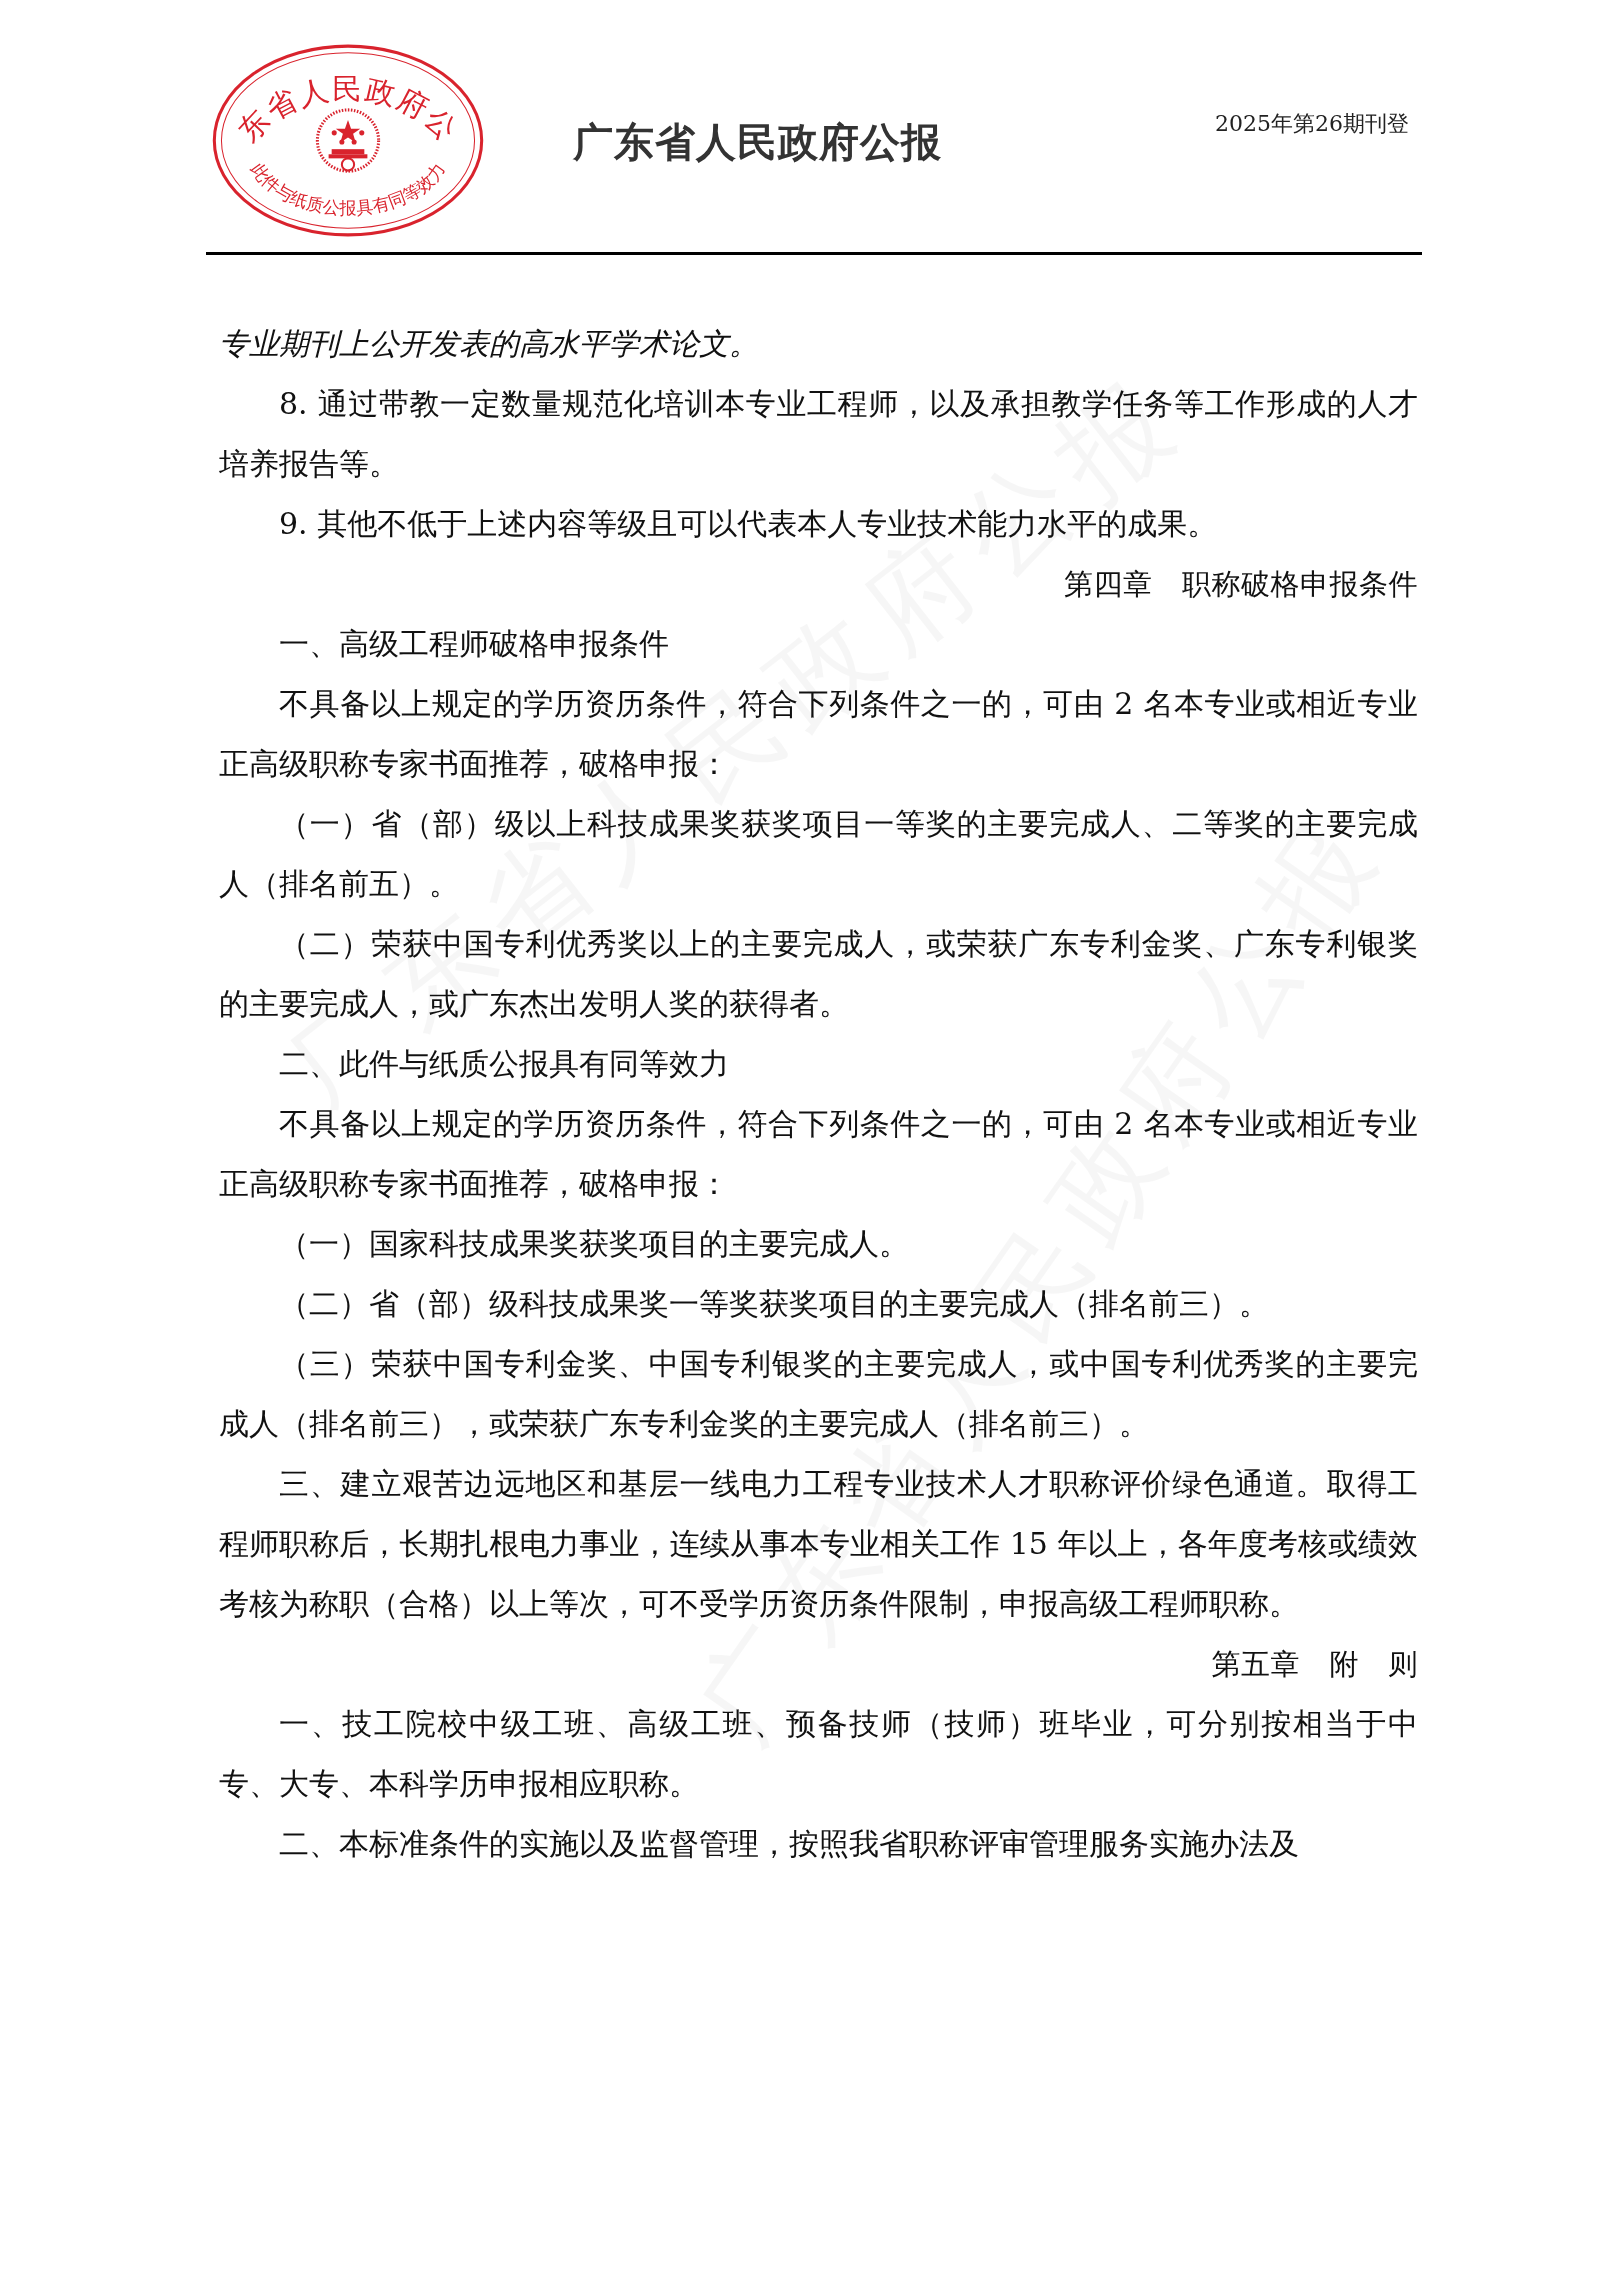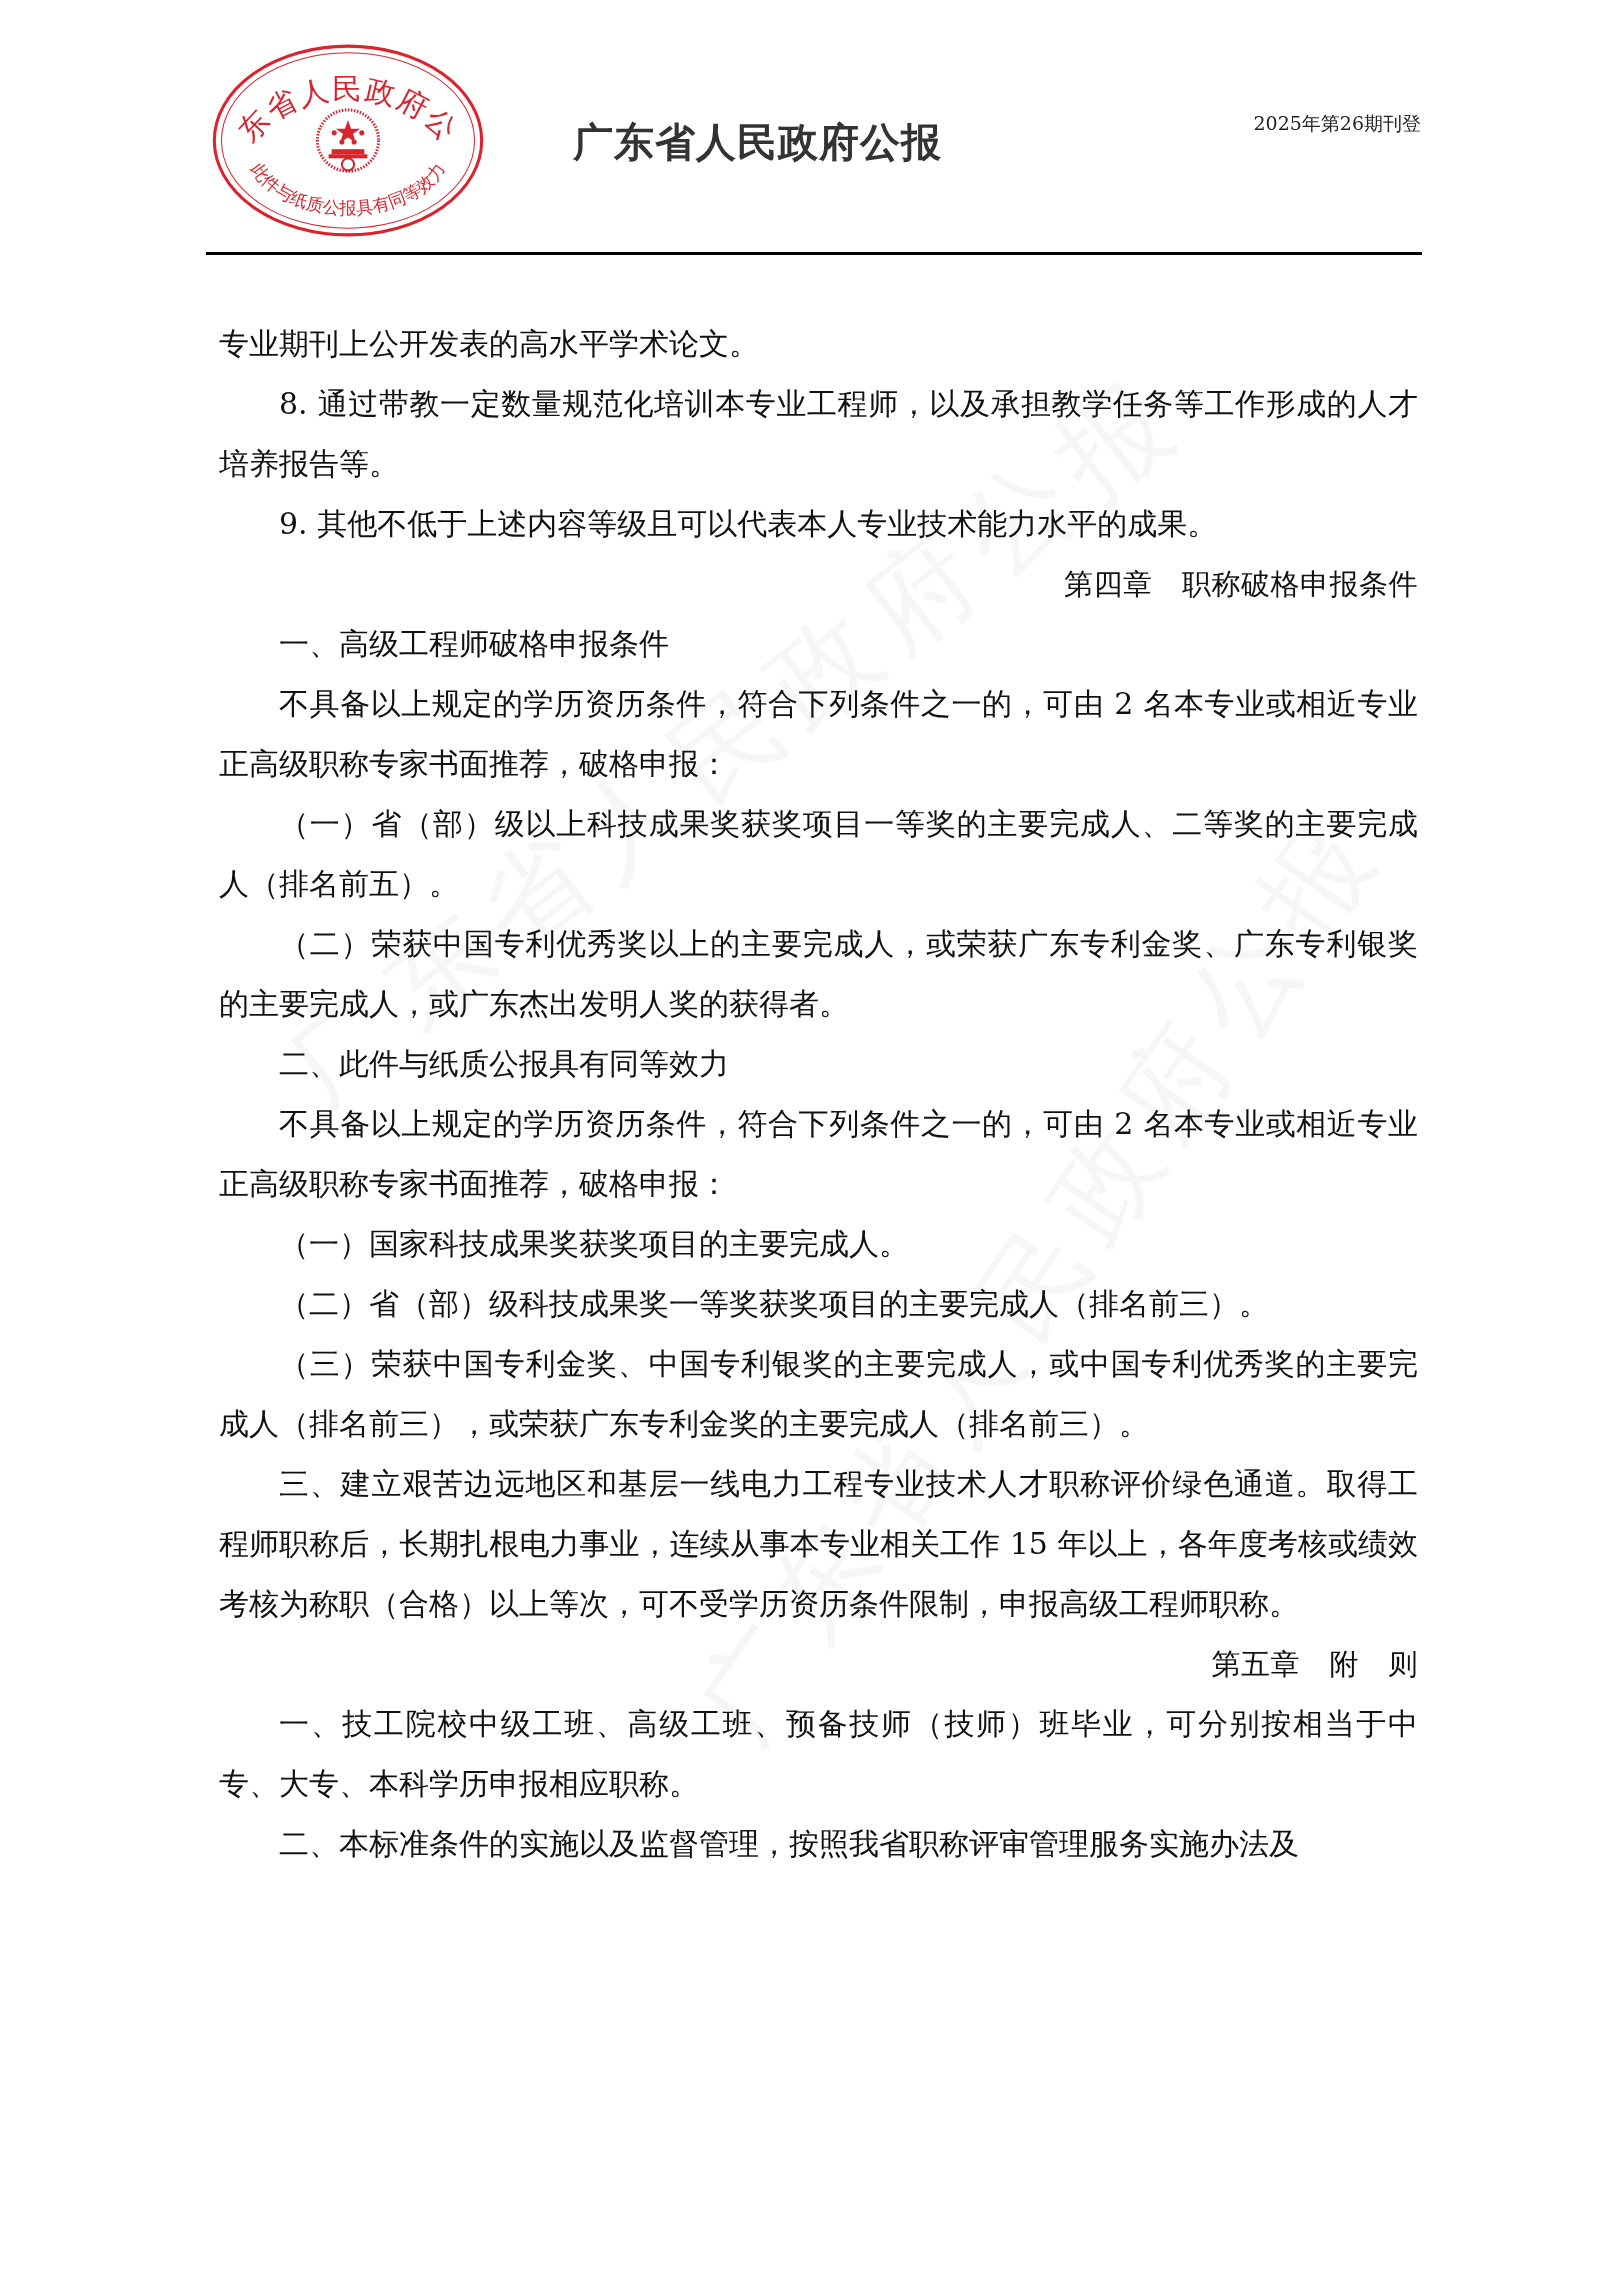--- a/index.html
+++ b/index.html
@@ -11,33 +11,33 @@
   .seal {
     position: absolute; left: 210px; top: 41px; width: 276px; height: 199px;
   }
   .seal svg { width: 100%; height: 100%; }
   .masthead {
     position: absolute; left: 573px; top: 115px;
     font-family: "DejaVu Sans", "Liberation Sans", sans-serif;
     font-weight: bold; font-size: 40px; color: #333333; letter-spacing: 1px;
   }
   .issue-info {
-    position: absolute; right: 202px; top: 95px; text-align: right;
-    font-size: 19px; color: #222; line-height: 57px;
+    position: absolute; right: 214px; top: 95px; text-align: right;
+    font-size: 22px; color: #222; line-height: 57px;
   }
   .rule {
     position: absolute; left: 206px; top: 252px; width: 1216px; height: 3.1px;
     background: #000000;
   }
   .content {
     position: absolute; left: 219px; top: 314px; width: 1199px;
     font-size: 30px; line-height: 60px; color: #111;
   }
   .p { text-indent: 60px; text-align: justify; margin: 0; }
-  .p.noindent { text-indent: 0; }
+  .p.noindent { text-indent: 0; font-style: italic; }
   .chapter {
     text-align: right; margin: 0;
     font-family: "DejaVu Sans", "Liberation Sans", sans-serif;
     font-size: 29px; letter-spacing: 0.5px;
   }
   .section {
     margin: 0; text-indent: 60px;
     font-family: "DejaVu Sans", "Liberation Sans", sans-serif; font-size: 30px;
   }
   .watermark {

